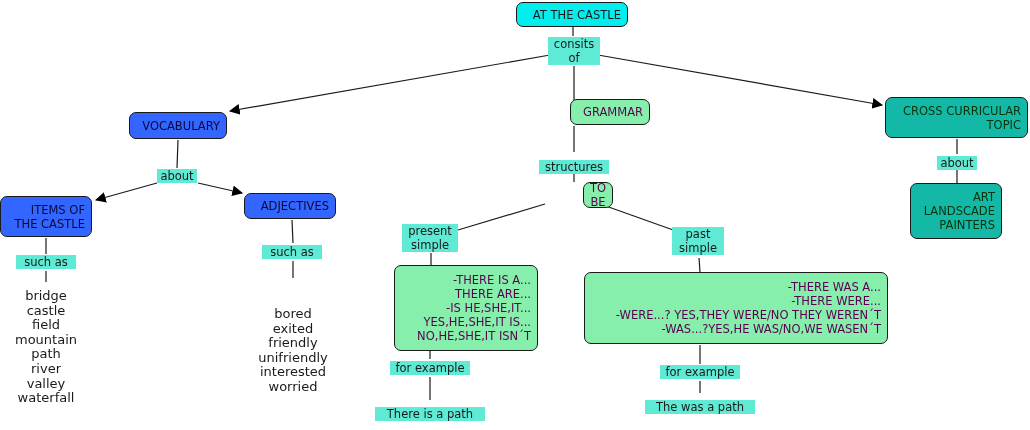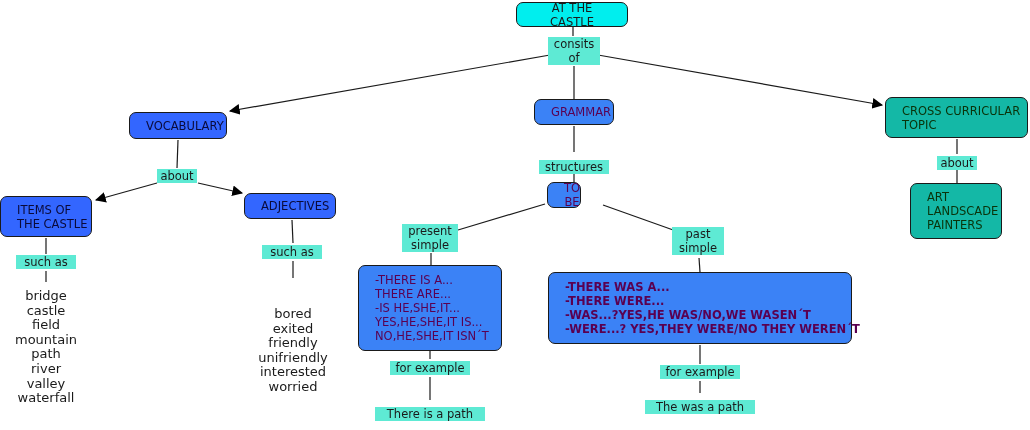--- a/index.html
+++ b/index.html
@@ -1,25 +1,25 @@
 <!DOCTYPE html>
 <html><head>
 <meta charset="utf-8">
 <style>
   html, body { margin:0; padding:0; background:#ffffff; }
   body { width:1030px; height:430px; position:relative; overflow:hidden;
          font-family:"DejaVu Sans", sans-serif; }
   svg.links { position:absolute; left:0; top:0; width:1030px; height:430px; }
   .node { position:absolute; box-sizing:border-box; border:1px solid #1a1a1a;
           border-radius:7px; text-align:center; font-size:11.5px; line-height:14px;
-          display:flex; align-items:flex-start; justify-content:center; flex-direction:column;
-          padding:2px 16px; }
+          display:flex; align-items:flex-end; justify-content:center; flex-direction:column;
+          padding:2px 6px; }
   .cyan { background:#00eeee; color:#1a1a1a; }
   .blue { background:#3366ff; color:#0a0a3a; }
-  .magenta { background:#3b82f6; color:#5a0050; }
+  .magenta { background:#86efac; color:#5a0050;margin-left:36px; }
   .green { background:#14b8a6; color:#0a330a; }
   .lbl { position:absolute; font-size:11.5px; line-height:14px; color:#1a1a1a;
          text-align:center; background:#5eead4; white-space:nowrap; }
   .list { position:absolute; font-size:13px; line-height:14.6px; color:#1a1a1a;
           text-align:center; }
   .list div { white-space:nowrap; }
   .multi div { white-space:nowrap; }
 </style>
 </head>
 <body>
@@ -119,25 +119,25 @@
   <div>YES,HE,SHE,IT IS...</div>
   <div>NO,HE,SHE,IT ISN´T</div>
 </div>
 <div class="lbl" style="left:390px;top:361px;width:80px;">for example</div>
 <div class="lbl" style="left:375px;top:407px;width:110px;">There is a path</div>
 
 <div class="lbl multi" style="left:672px;top:227px;width:52px;">
   <div>past</div>
   <div>simple</div>
 </div>
-<div class="node magenta multi" style="left:548px;top:272px;width:304px;height:72px;font-weight:bold;">
+<div class="node magenta multi" style="left:548px;top:272px;width:304px;height:72px;">
   <div>-THERE WAS A...</div>
   <div>-THERE WERE...</div>
+  <div>-WERE...? YES,THEY WERE/NO THEY WEREN´T</div>
   <div>-WAS...?YES,HE WAS/NO,WE WASEN´T</div>
-  <div>-WERE...? YES,THEY WERE/NO THEY WEREN´T</div>
 </div>
 <div class="lbl" style="left:660px;top:365px;width:80px;">for example</div>
 <div class="lbl" style="left:645px;top:400px;width:110px;">The was a path</div>
 
 <div class="node green multi" style="left:885px;top:97px;width:143px;height:41px;">
   <div>CROSS CURRICULAR</div>
   <div>TOPIC</div>
 </div>
 <div class="lbl" style="left:937px;top:156px;width:40px;">about</div>
 <div class="node green multi" style="left:910px;top:183px;width:92px;height:56px;">

